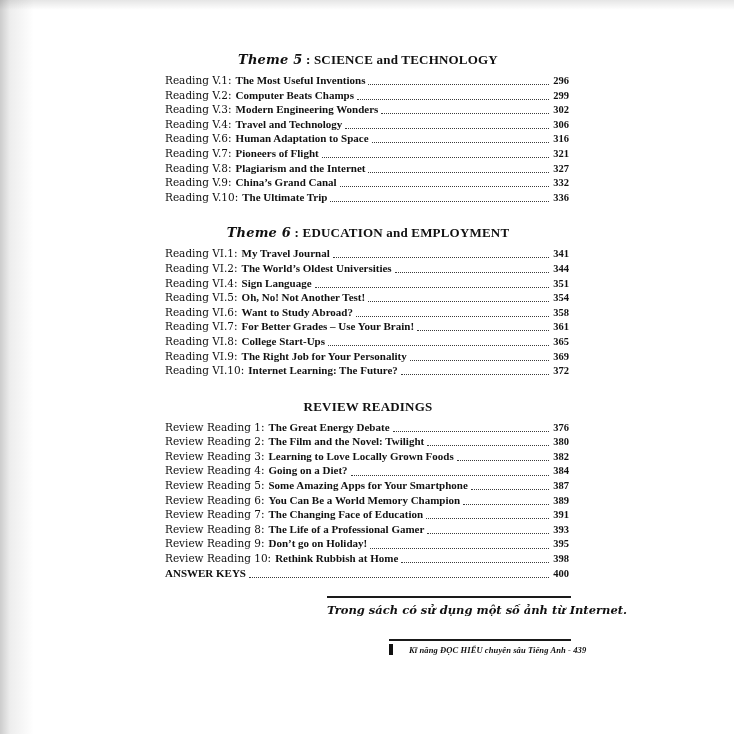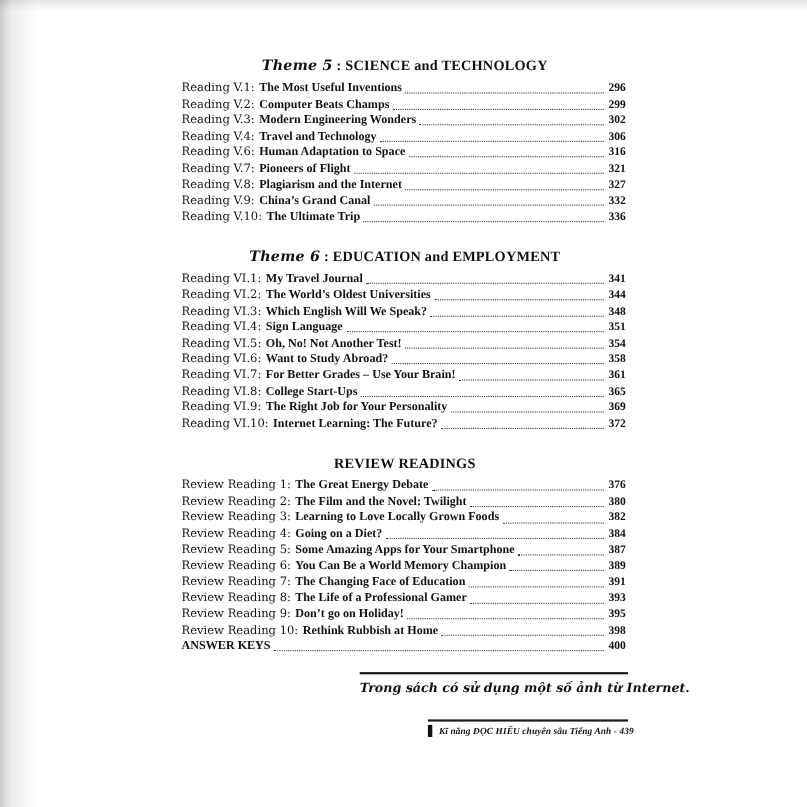--- a/index.html
+++ b/index.html
@@ -93,21 +93,21 @@
     white-space: nowrap;
   }
   .footer {
     margin-top: 22px;
     margin-left: auto;
     width: 182px;
     border-top: 2px solid #1a1a1a;
     padding-top: 3px;
     display: flex;
     align-items: center;
-    gap: 6px;
+    gap: 16px;
   }
   .footer-marker {
     width: 4px;
     height: 11px;
     background: #111;
     flex: 0 0 auto;
   }
   .footer-text {
     font-size: 8.5px;
     font-weight: bold;
@@ -189,26 +189,20 @@
           <span class="leader"></span>
           <span class="pg">341</span>
         </div>
         <div class="row">
           <span class="lbl">Reading VI.2:</span>
           <span class="ttl">The World’s Oldest Universities</span>
           <span class="leader"></span>
           <span class="pg">344</span>
         </div>
         <div class="row">
-          <span class="lbl">Reading VI.3:</span>
-          <span class="ttl">Which English Will We Speak?</span>
-          <span class="leader"></span>
-          <span class="pg">348</span>
-        </div>
-        <div class="row">
           <span class="lbl">Reading VI.4:</span>
           <span class="ttl">Sign Language</span>
           <span class="leader"></span>
           <span class="pg">351</span>
         </div>
         <div class="row">
           <span class="lbl">Reading VI.5:</span>
           <span class="ttl">Oh, No! Not Another Test!</span>
           <span class="leader"></span>
           <span class="pg">354</span>

